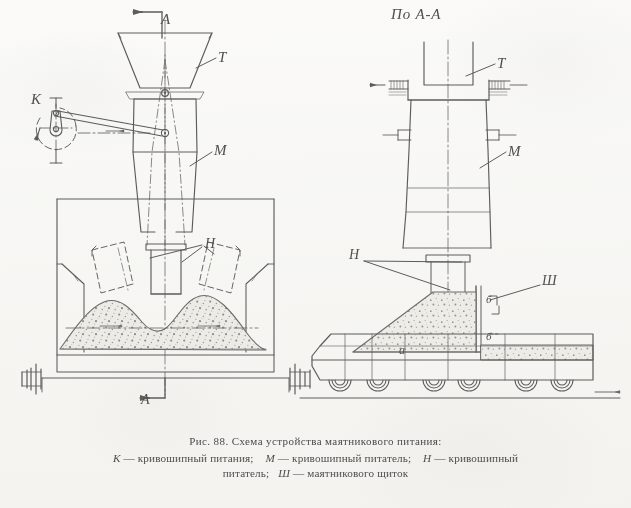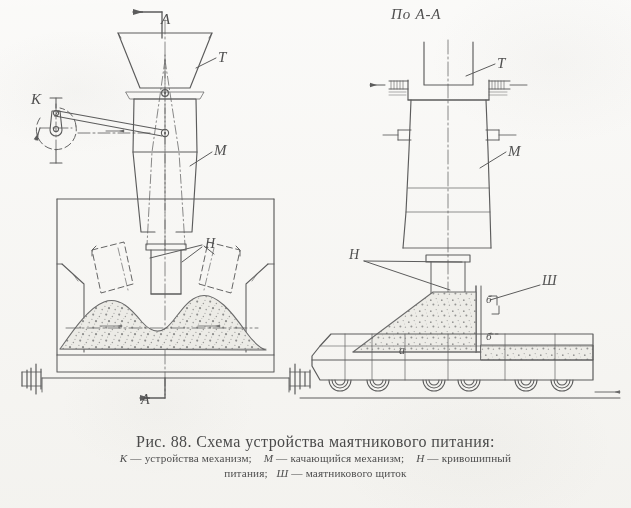--- a/index.html
+++ b/index.html
@@ -38,21 +38,21 @@
   }
   .caption-block {
     position: absolute;
     left: 0;
     top: 432px;
     width: 631px;
     text-align: center;
     color: #4b4b4b;
   }
   .caption-title {
-    font-size: 16px;
+    font-size: 11px;
     letter-spacing: 0.4px;
     line-height: 19px;
     color: #4a4a4a;
   }
   .legend-line {
     font-size: 11.2px;
     line-height: 15px;
     letter-spacing: 0.15px;
     color: #4e4e4e;
   }
@@ -361,29 +361,29 @@
       <text x="399" y="354" font-size="12">а</text>
       <text x="486" y="303" font-size="11">б</text>
       <text x="486" y="340" font-size="11">б</text>
     </g>
   </svg>
 
   <div class="caption-block">
     <div class="caption-title">Рис. 88. Схема устройства маятникового питания:</div>
     <div class="legend-line">
       <span class="sym">К</span>
-      <span>— устройства   механизм;</span>
+      <span>— кривошипный   питания;</span>
       &nbsp;&nbsp;
       <span class="sym">М</span>
-      <span>— качающийся   механизм;</span>
+      <span>— кривошипный   питатель;</span>
       &nbsp;&nbsp;
       <span class="sym">Н</span>
       <span>— кривошипный</span>
     </div>
     <div class="legend-line">
-      <span>питания;</span>
+      <span>питатель;</span>
       &nbsp;
       <span class="sym">Ш</span>
       <span>— маятникового  щиток</span>
     </div>
   </div>
 
 </div>
 
 </body></html>

